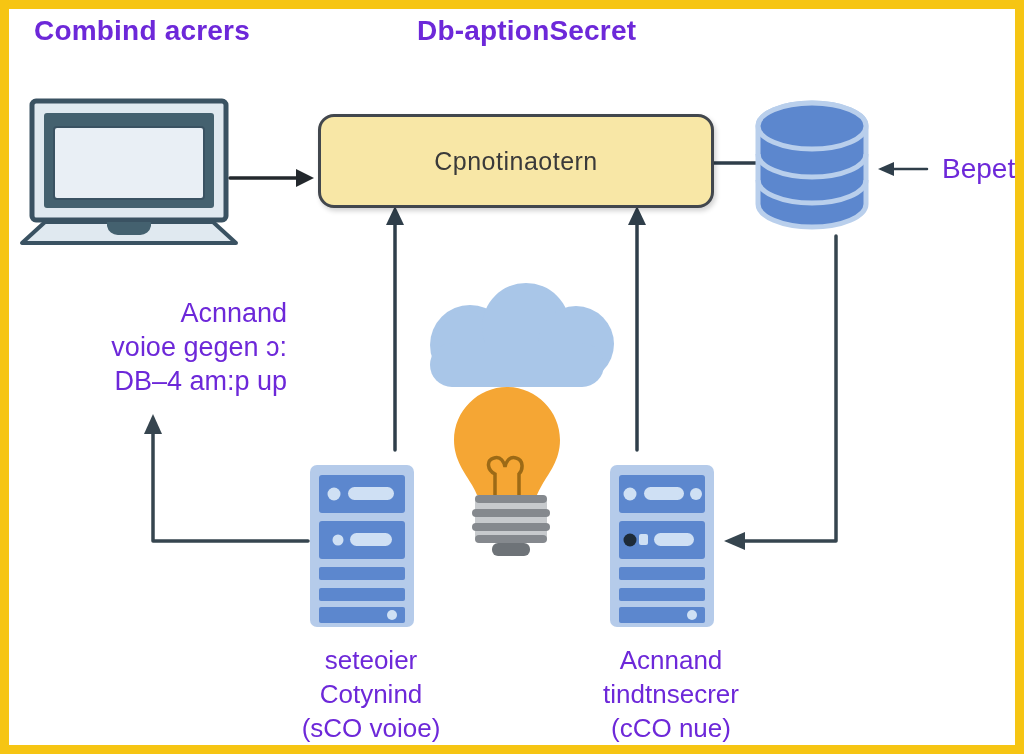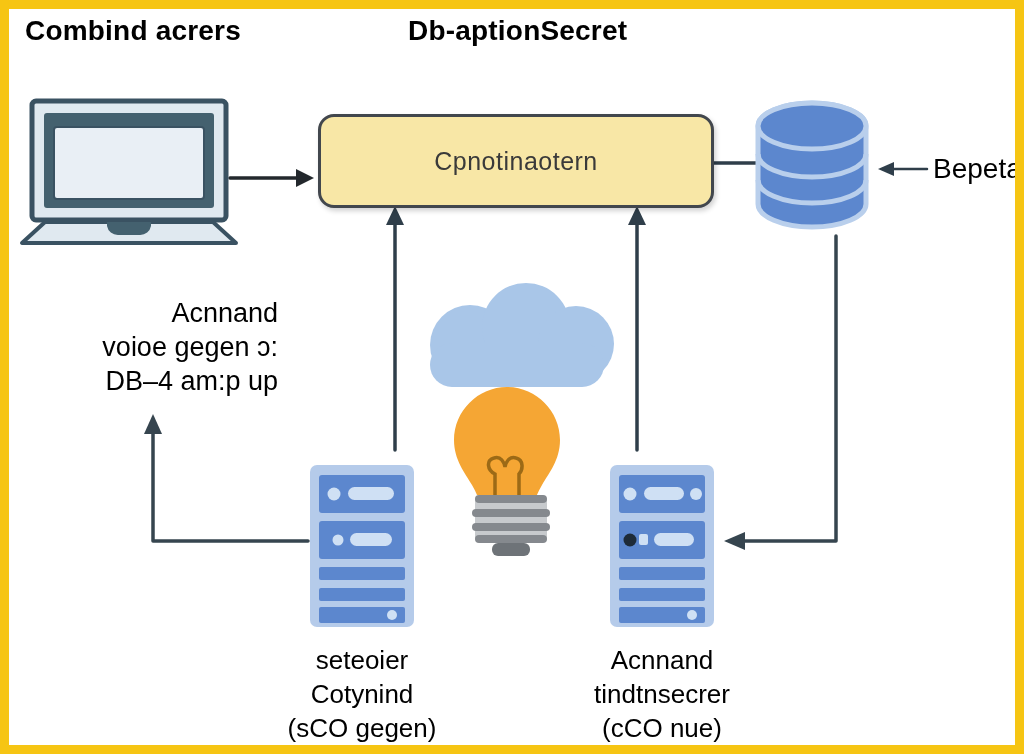--- a/index.html
+++ b/index.html
@@ -3,21 +3,21 @@
 <meta charset="utf-8">
 <style>
   html,body{margin:0;padding:0;background:#ffffff;}
   .canvas{
     position:relative;width:1024px;height:754px;background:#ffffff;
     overflow:hidden;font-family:"Liberation Sans",sans-serif;color:#282828;
   }
   .frame{position:absolute;inset:0;border:9px solid #f6c513;z-index:10;pointer-events:none;}
   .overlay{position:absolute;left:0;top:0;z-index:1;}
   .icon{position:absolute;z-index:2;}
-  .lbl{position:absolute;z-index:3;color:#000000;}
+  .lbl{position:absolute;z-index:3;color:#6d28d9;margin-left:9px;}
   .title{font-weight:700;font-size:28px;letter-spacing:.2px;white-space:nowrap;}
   .flow-box{
     position:absolute;left:318px;top:114px;width:390px;height:88px;z-index:2;
     background:#f8e7a6;border:3px solid #42474d;border-radius:16px;
     display:flex;align-items:center;justify-content:center;
     font-size:25px;color:#3a3a3a;letter-spacing:.5px;
     box-shadow:2px 3px 5px rgba(0,0,0,0.18);
   }
   .note{left:28px;top:296px;width:250px;text-align:right;font-size:27px;line-height:34px;}
   .caption{top:643px;width:220px;text-align:center;font-size:26px;line-height:34px;}
@@ -145,21 +145,21 @@
     <rect x="46" y="70" width="40" height="13" rx="6.5" fill="#cfe0f4"></rect>
     <rect x="11" y="104" width="86" height="13" rx="2" fill="#5c87ce"></rect>
     <rect x="11" y="125" width="86" height="13" rx="2" fill="#5c87ce"></rect>
     <rect x="11" y="144" width="86" height="16" rx="2" fill="#5c87ce"></rect>
     <circle cx="84" cy="152" r="5" fill="#cfe0f4"></circle>
   </svg>
 
   <div class="lbl caption left">
     <div>seteoier</div>
     <div>Cotynind</div>
-    <div>(sCO gegen)</div>
+    <div>(sCO voioe)</div>
   </div>
 
   <div class="lbl caption right">
     <div>Acnnand</div>
     <div>tindtnsecrer</div>
     <div>(cCO nue)</div>
   </div>
 
 </div>
 

